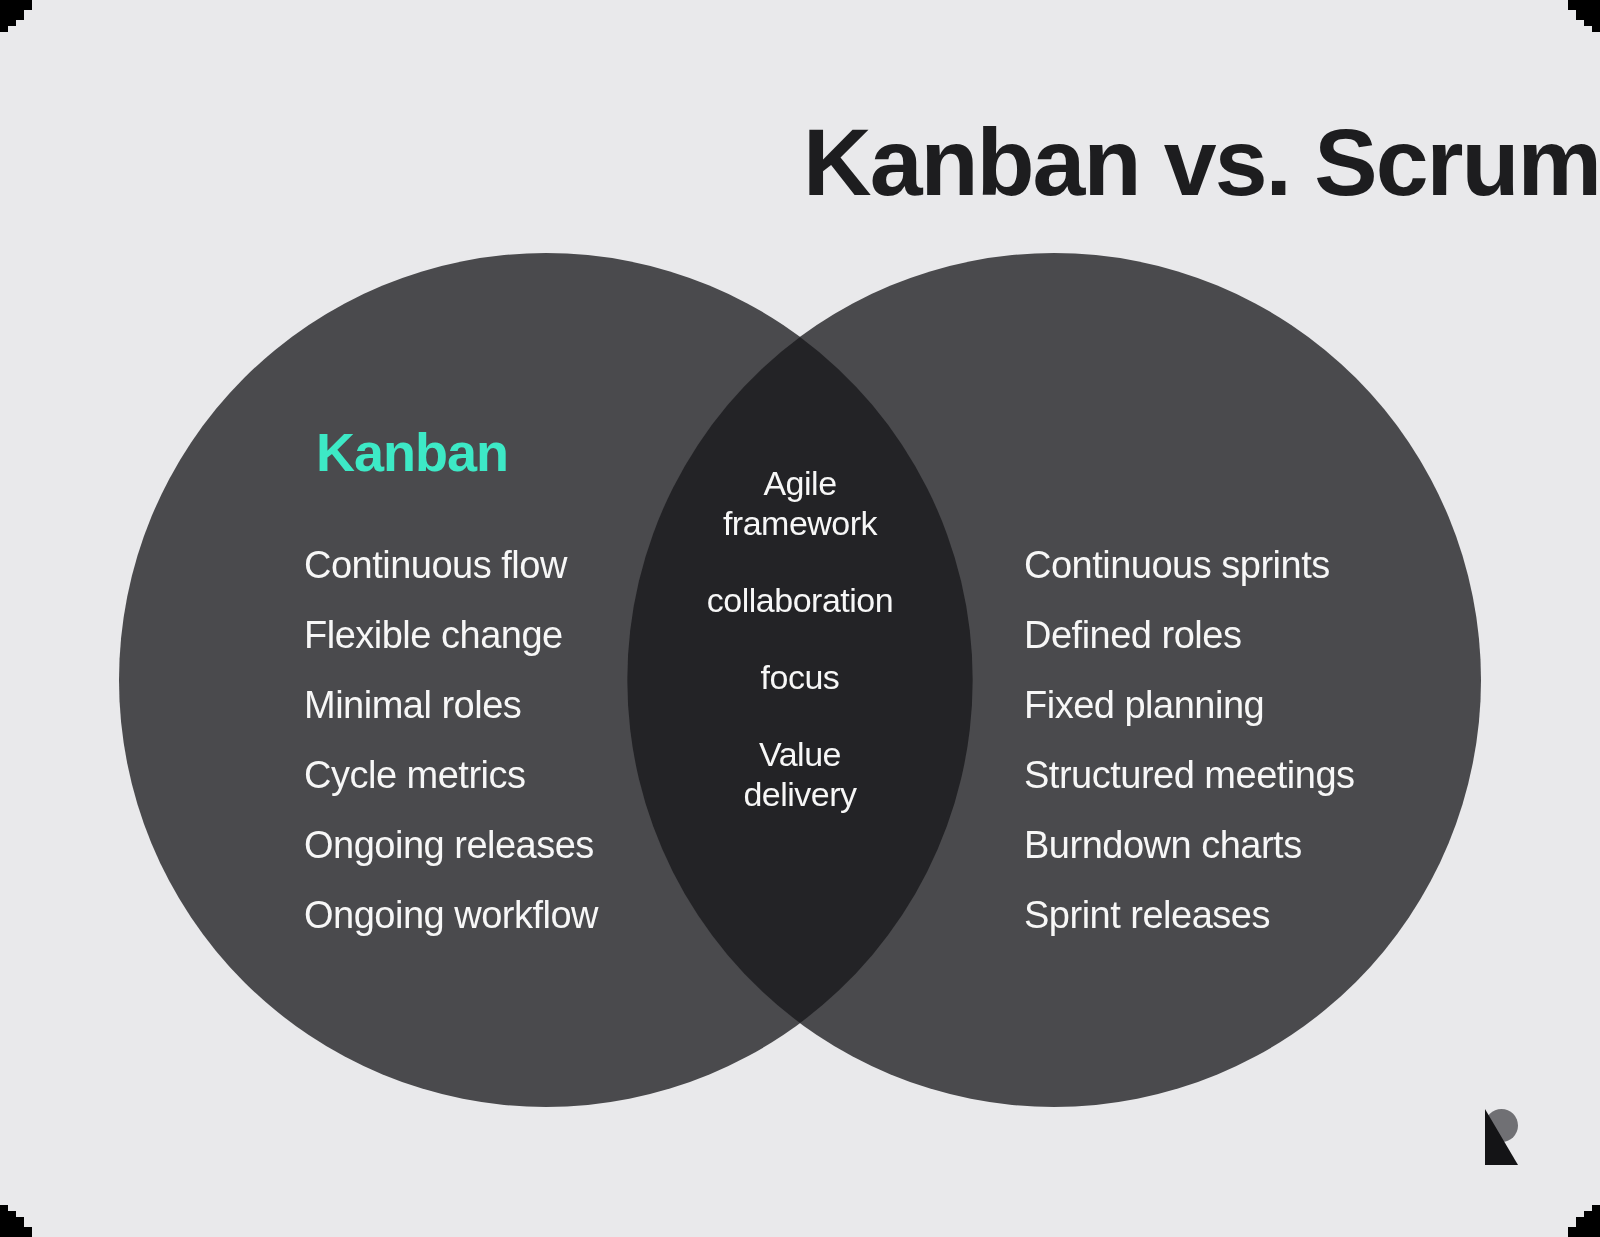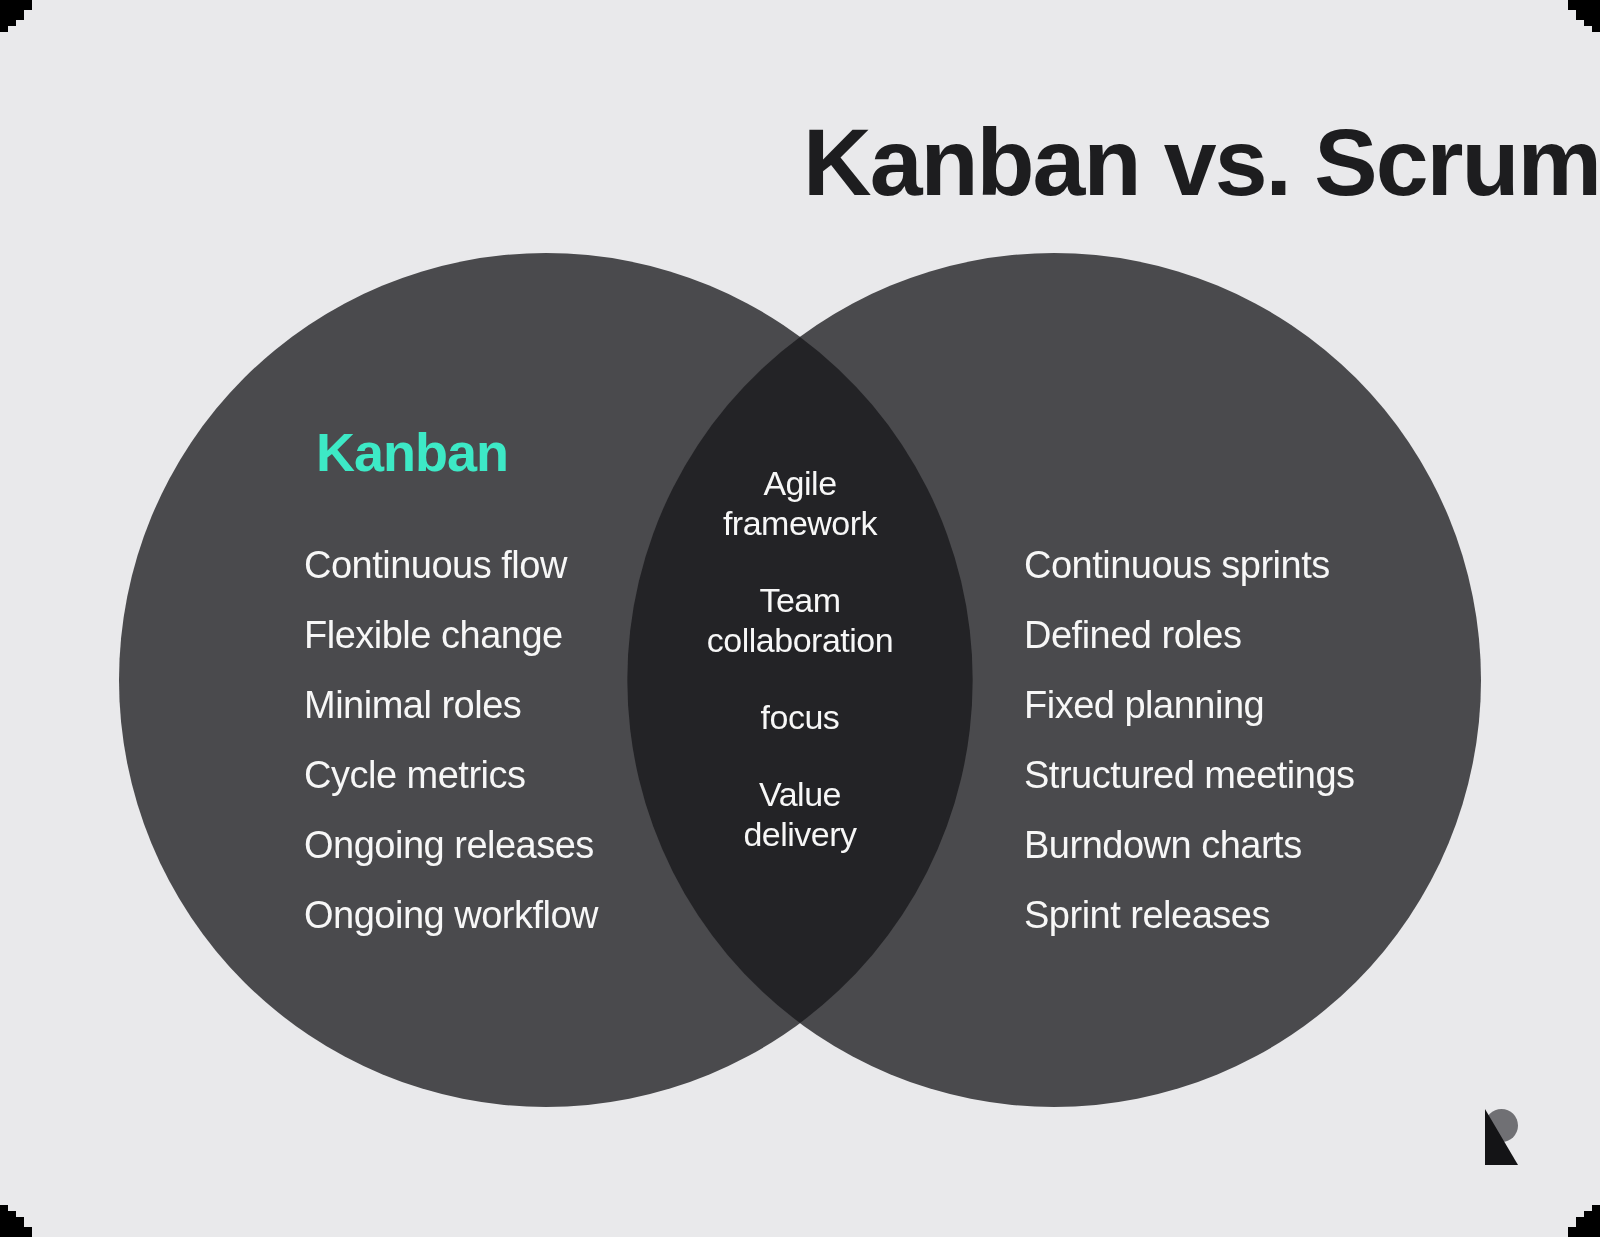--- a/index.html
+++ b/index.html
@@ -143,21 +143,20 @@
     <li>Burndown charts</li>
     <li>Sprint releases</li>
   </ul>
 
   <div class="mid-list">
     <div class="mid-item">
       <div>Agile</div>
       <div>framework</div>
     </div>
     <div class="mid-item">
-      <div>Team</div>
       <div>collaboration</div>
     </div>
     <div class="mid-item">
       <div>focus</div>
     </div>
     <div class="mid-item">
       <div>Value</div>
       <div>delivery</div>
     </div>
   </div>

